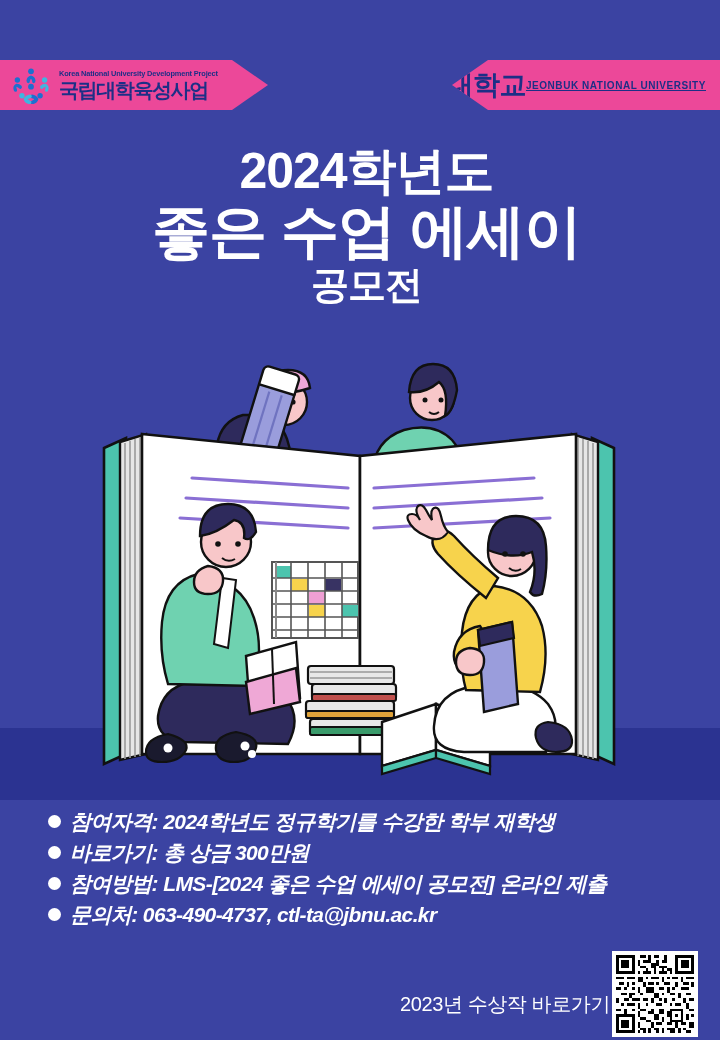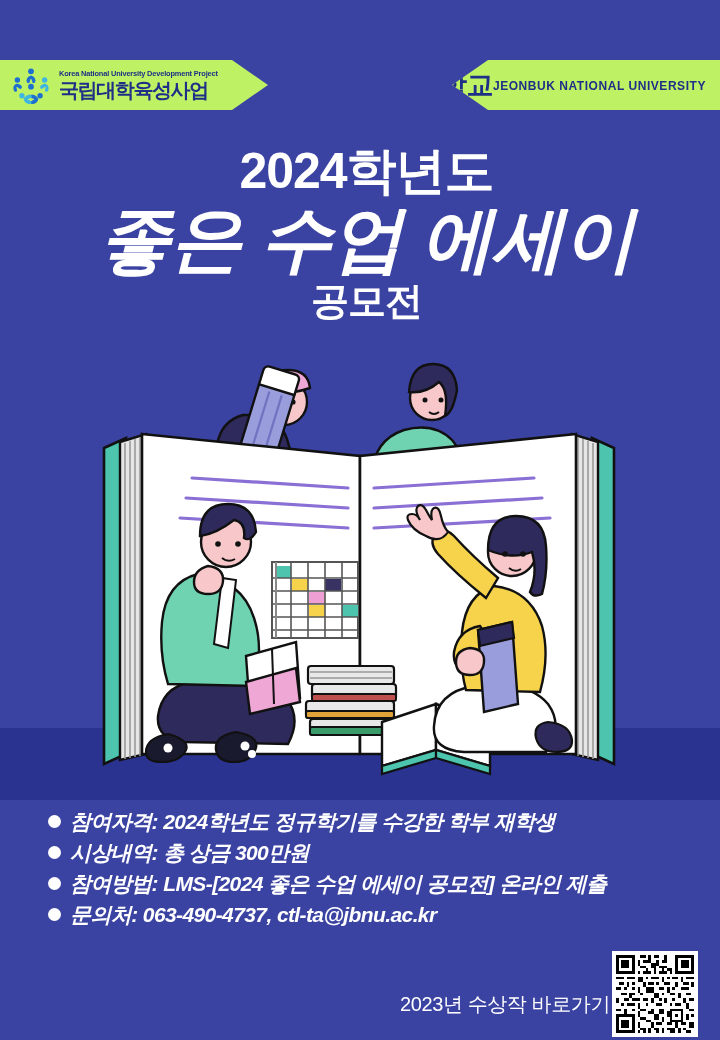--- a/index.html
+++ b/index.html
@@ -12,21 +12,21 @@
   }
   #poster {
     position:relative;
     width:720px; height:1040px;
     background:#3b43a2;
   }
 
   
   .banner {
     position:absolute; top:60px; height:50px;
-    background:#bef264;
+    background:#ec4899;
     display:flex; align-items:center;
   }
   .banner-left {
     left:0; width:268px;
     padding-left:10px;
     clip-path: polygon(0 0, 232px 0, 268px 50%, 232px 100%, 0 100%);
   }
   .banner-right {
     right:0; width:268px;
     justify-content:flex-end;
@@ -44,33 +44,34 @@
     font-size:20px; color:#1d2f86; font-weight:bold;
     letter-spacing:-1.4px; white-space:nowrap; line-height:1;
   }
   .jbnu-emblem { width:30px; height:40px; flex:0 0 30px; margin-right:9px; }
   .jbnu-text { display:flex; flex-direction:row; align-items:center; }
   .jbnu-kor {
     font-size:27px; color:#1d2f86; font-weight:bold;
     letter-spacing:-0.5px; white-space:nowrap; line-height:1.05;
   }
   .jbnu-eng {
-    font-size:12px; color:#1d2f86; font-weight:bold;
+    font-size:10px; color:#1d2f86; font-weight:bold;
     letter-spacing:0.55px; white-space:nowrap; line-height:1;
     margin-top:1px;
+    text-decoration:underline;
   }
 
   
   #title {
     position:absolute; top:143px; left:0; width:720px;
     text-align:center; color:#ffffff;
     font-weight:bold; letter-spacing:-1px;padding-left:13px;
   }
   .title-line1 { font-size:50px; line-height:1.12; }
-  .title-line2 { font-size:72px; line-height:1.12;font-style:italic; }
+  .title-line2 { font-size:58px; line-height:1.12; }
   .title-line3 { font-size:38px; line-height:1.12; }
 
   
   #illu { position:absolute; top:330px; left:0; width:720px; height:470px; }
 
   
   #bullets {
     position:absolute; left:48px; top:806px; width:660px;
     color:#ffffff;
   }
@@ -328,21 +329,21 @@
     </g>
   </svg>
 
   <div id="bullets">
     <div class="bullet-row">
       <span class="bullet-dot"></span>
       <span>참여자격: 2024학년도 정규학기를 수강한 학부 재학생</span>
     </div>
     <div class="bullet-row">
       <span class="bullet-dot"></span>
-      <span>시상내역: 총 상금 300만원</span>
+      <span>바로가기: 총 상금 300만원</span>
     </div>
     <div class="bullet-row">
       <span class="bullet-dot"></span>
       <span>참여방법: LMS-[2024  좋은 수업 에세이 공모전] 온라인 제출</span>
     </div>
     <div class="bullet-row">
       <span class="bullet-dot"></span>
       <span>문의처: 063-490-4737, ctl-ta@jbnu.ac.kr</span>
     </div>
   </div>

